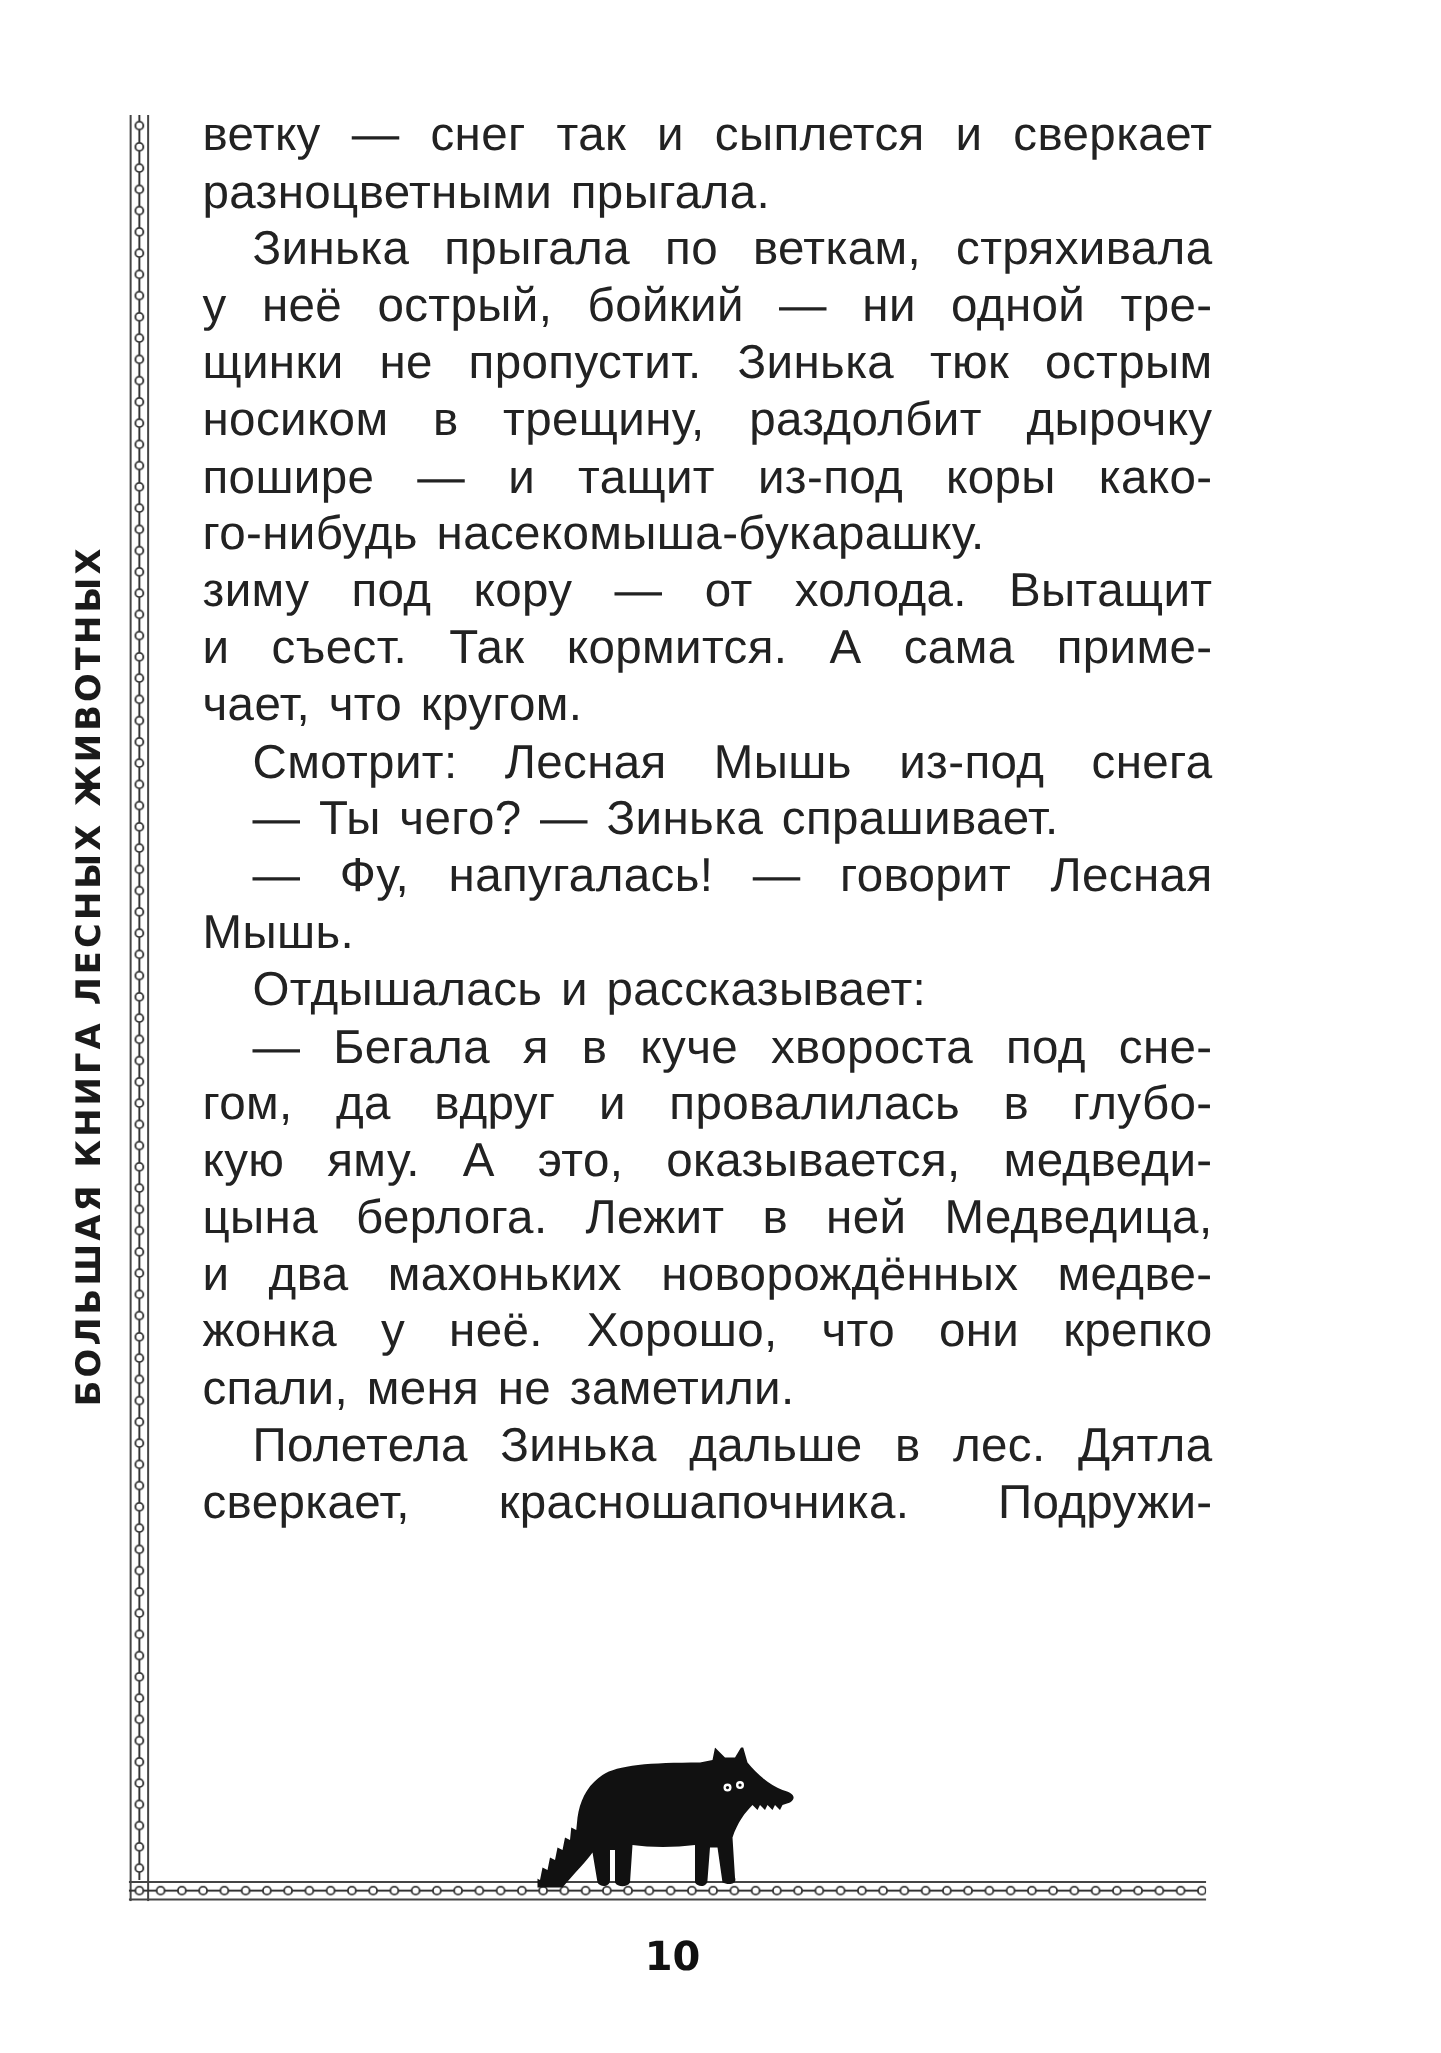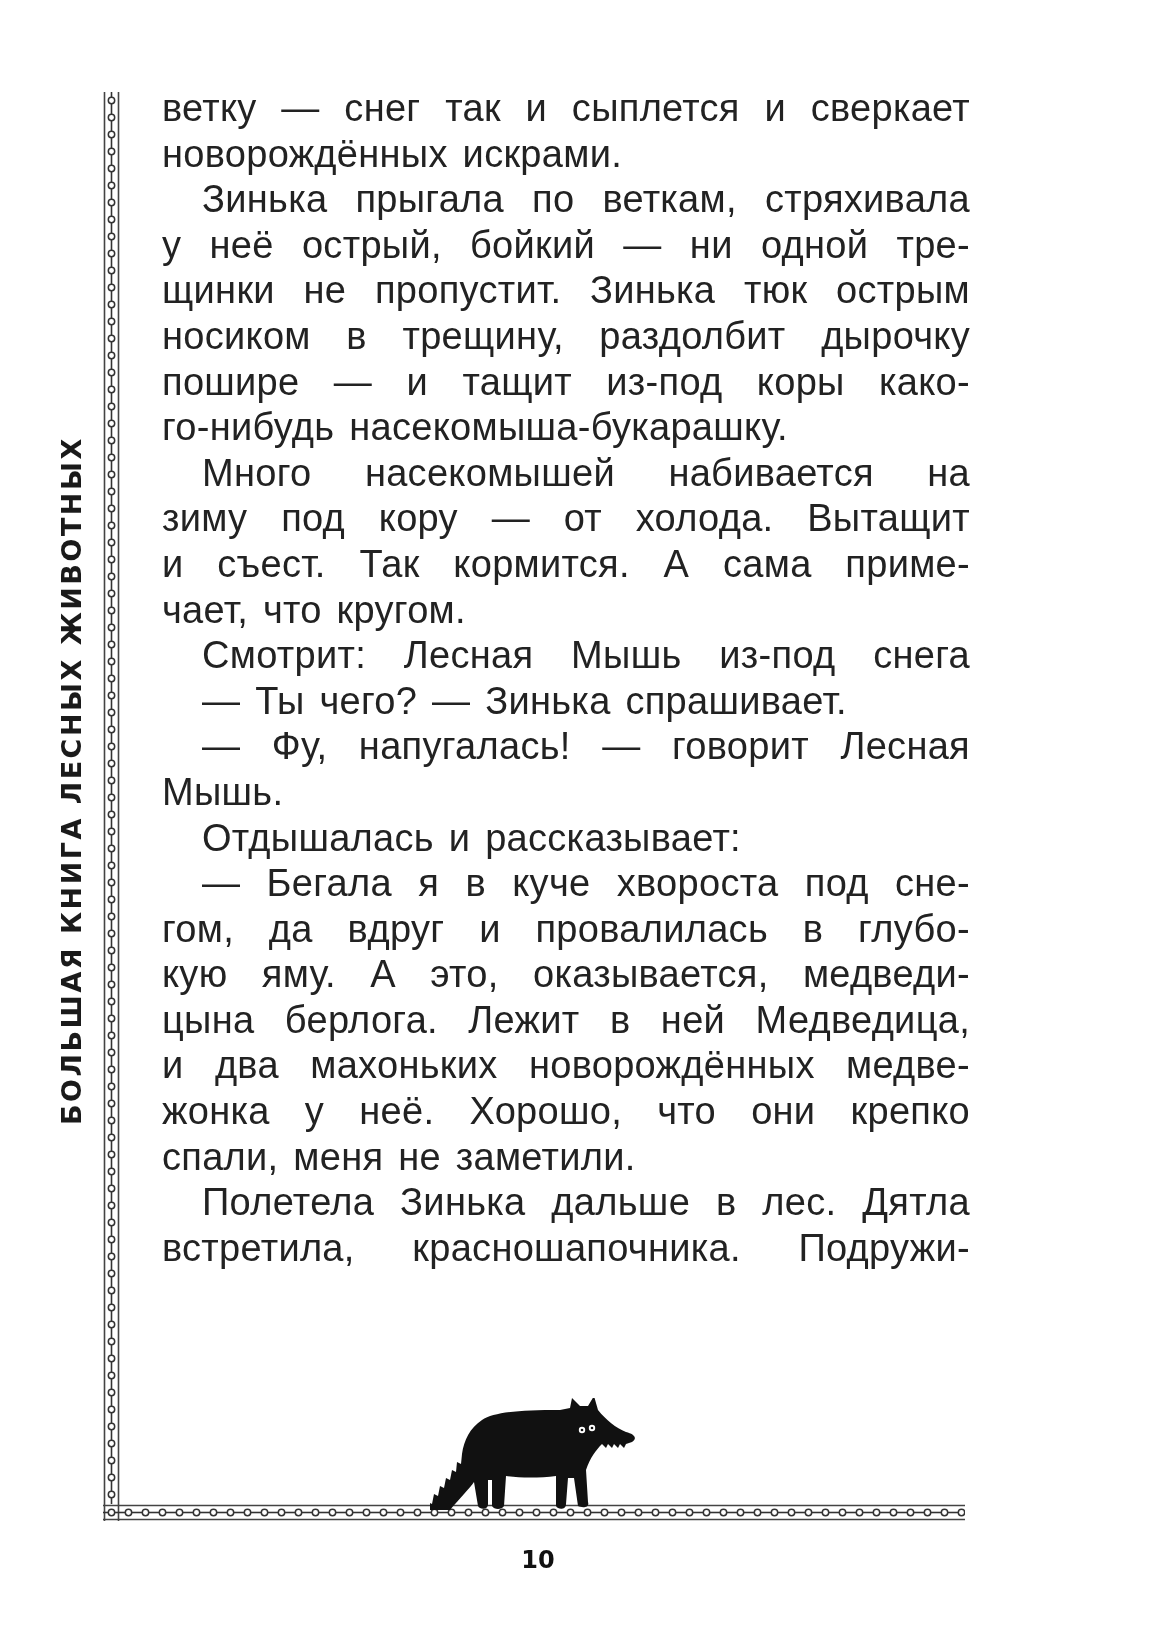--- a/index.html
+++ b/index.html
@@ -16,21 +16,21 @@
   .text {
     position:absolute; left:162px; top:86px; width:808px;
     font-size:38px; line-height:45.6px; letter-spacing:0.3px; color:#222;
   }
   .text p { margin:0; text-align:justify; text-align-last:left; word-spacing:4px; }
   .text p.ind { text-indent:40px; }
   .text p.just { text-align-last:justify; }
   .wolf { position:absolute; left:430px; top:1398px; width:250px; height:120px; }
   .page-number {
     position:absolute; left:508px; top:1546px; width:60px; text-align:center;
-    font-family:"DejaVu Sans", sans-serif; font-weight:bold; font-size:24px; color:#111;
+    font-family:"DejaVu Sans", sans-serif; font-weight:bold; font-size:32px; color:#111;
   }
 </style>
 </head>
 <body>
 
 <div class="page">
 
   <div class="side-title">Большая книга лесных животных</div>
 
   <svg class="border-v" viewBox="0 0 17 1429" preserveAspectRatio="none">
@@ -52,45 +52,44 @@
         <circle cx="8.5" cy="8.5" r="3.2" fill="#fff" stroke="#333" stroke-width="1.5"></circle>
       </pattern>
     </defs>
     <line x1="0" y1="1.5" x2="862" y2="1.5" stroke="#444" stroke-width="1.6"></line>
     <line x1="0" y1="15.5" x2="862" y2="15.5" stroke="#444" stroke-width="1.6"></line>
     <rect x="0" y="3" width="862" height="11" fill="url(#chainH)"></rect>
   </svg>
 
   <div class="text">
     <p class="just">ветку — снег так и сыплется и сверкает</p>
-    <p>новорождённых искрами.</p>
+    <p>разноцветными прыгала.</p>
     <p class="ind just">Зинька прыгала по веткам, стряхивала</p>
     <p class="just">у неё острый, бойкий — ни одной тре-</p>
     <p class="just">щинки не пропустит. Зинька тюк острым</p>
     <p class="just">носиком в трещину, раздолбит дырочку</p>
     <p class="just">пошире — и тащит из-под коры како-</p>
     <p>го-нибудь насекомыша-букарашку.</p>
-    <p class="ind just">Много насекомышей набивается на</p>
     <p class="just">зиму под кору — от холода. Вытащит</p>
     <p class="just">и съест. Так кормится. А сама приме-</p>
     <p>чает, что кругом.</p>
     <p class="ind just">Смотрит: Лесная Мышь из-под снега</p>
     <p class="ind">— Ты чего? — Зинька спрашивает.</p>
     <p class="ind just">— Фу, напугалась! — говорит Лесная</p>
     <p>Мышь.</p>
     <p class="ind">Отдышалась и рассказывает:</p>
     <p class="ind just">— Бегала я в куче хвороста под сне-</p>
     <p class="just">гом, да вдруг и провалилась в глубо-</p>
     <p class="just">кую яму. А это, оказывается, медведи-</p>
     <p class="just">цына берлога. Лежит в ней Медведица,</p>
     <p class="just">и два махоньких новорождённых медве-</p>
     <p class="just">жонка у неё. Хорошо, что они крепко</p>
     <p>спали, меня не заметили.</p>
     <p class="ind just">Полетела Зинька дальше в лес. Дятла</p>
-    <p class="just">встретила, красношапочника. Подружи-</p>
+    <p class="just">сверкает, красношапочника. Подружи-</p>
   </div>
 
   <svg class="wolf" viewBox="0 0 250 120">
     <path fill="#111" d="
       M -8 112
       L -2 104 L 2 106 L 4 96 L 8 98 L 10 88 L 14 90 L 16 80 L 20 82 L 22 72 L 26 74 L 27 64 L 31 66 L 32 56
       C 34 42 40 30 52 22
       C 64 14 90 12 130 12
       L 140 10 L 142 0 L 150 8 L 158 8 L 164 -2 L 168 12
       C 176 22 186 30 196 34

